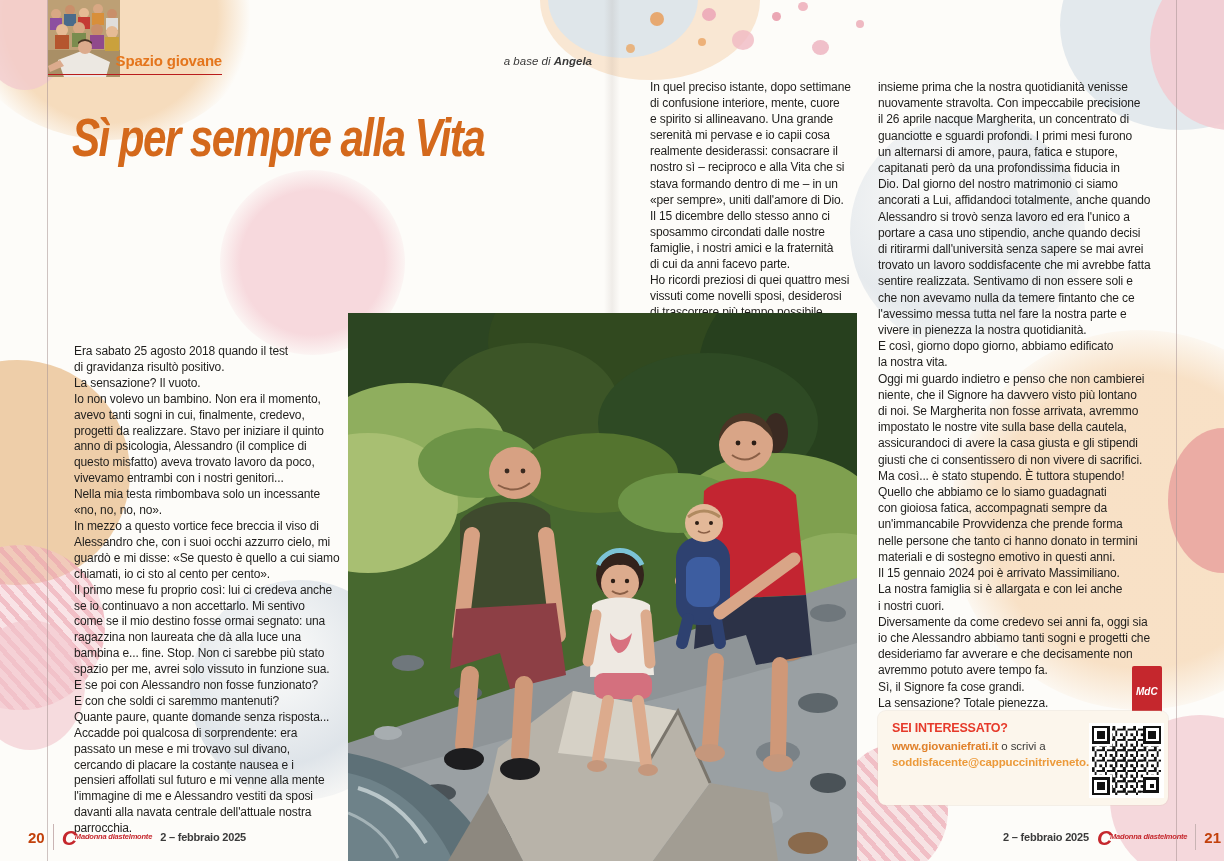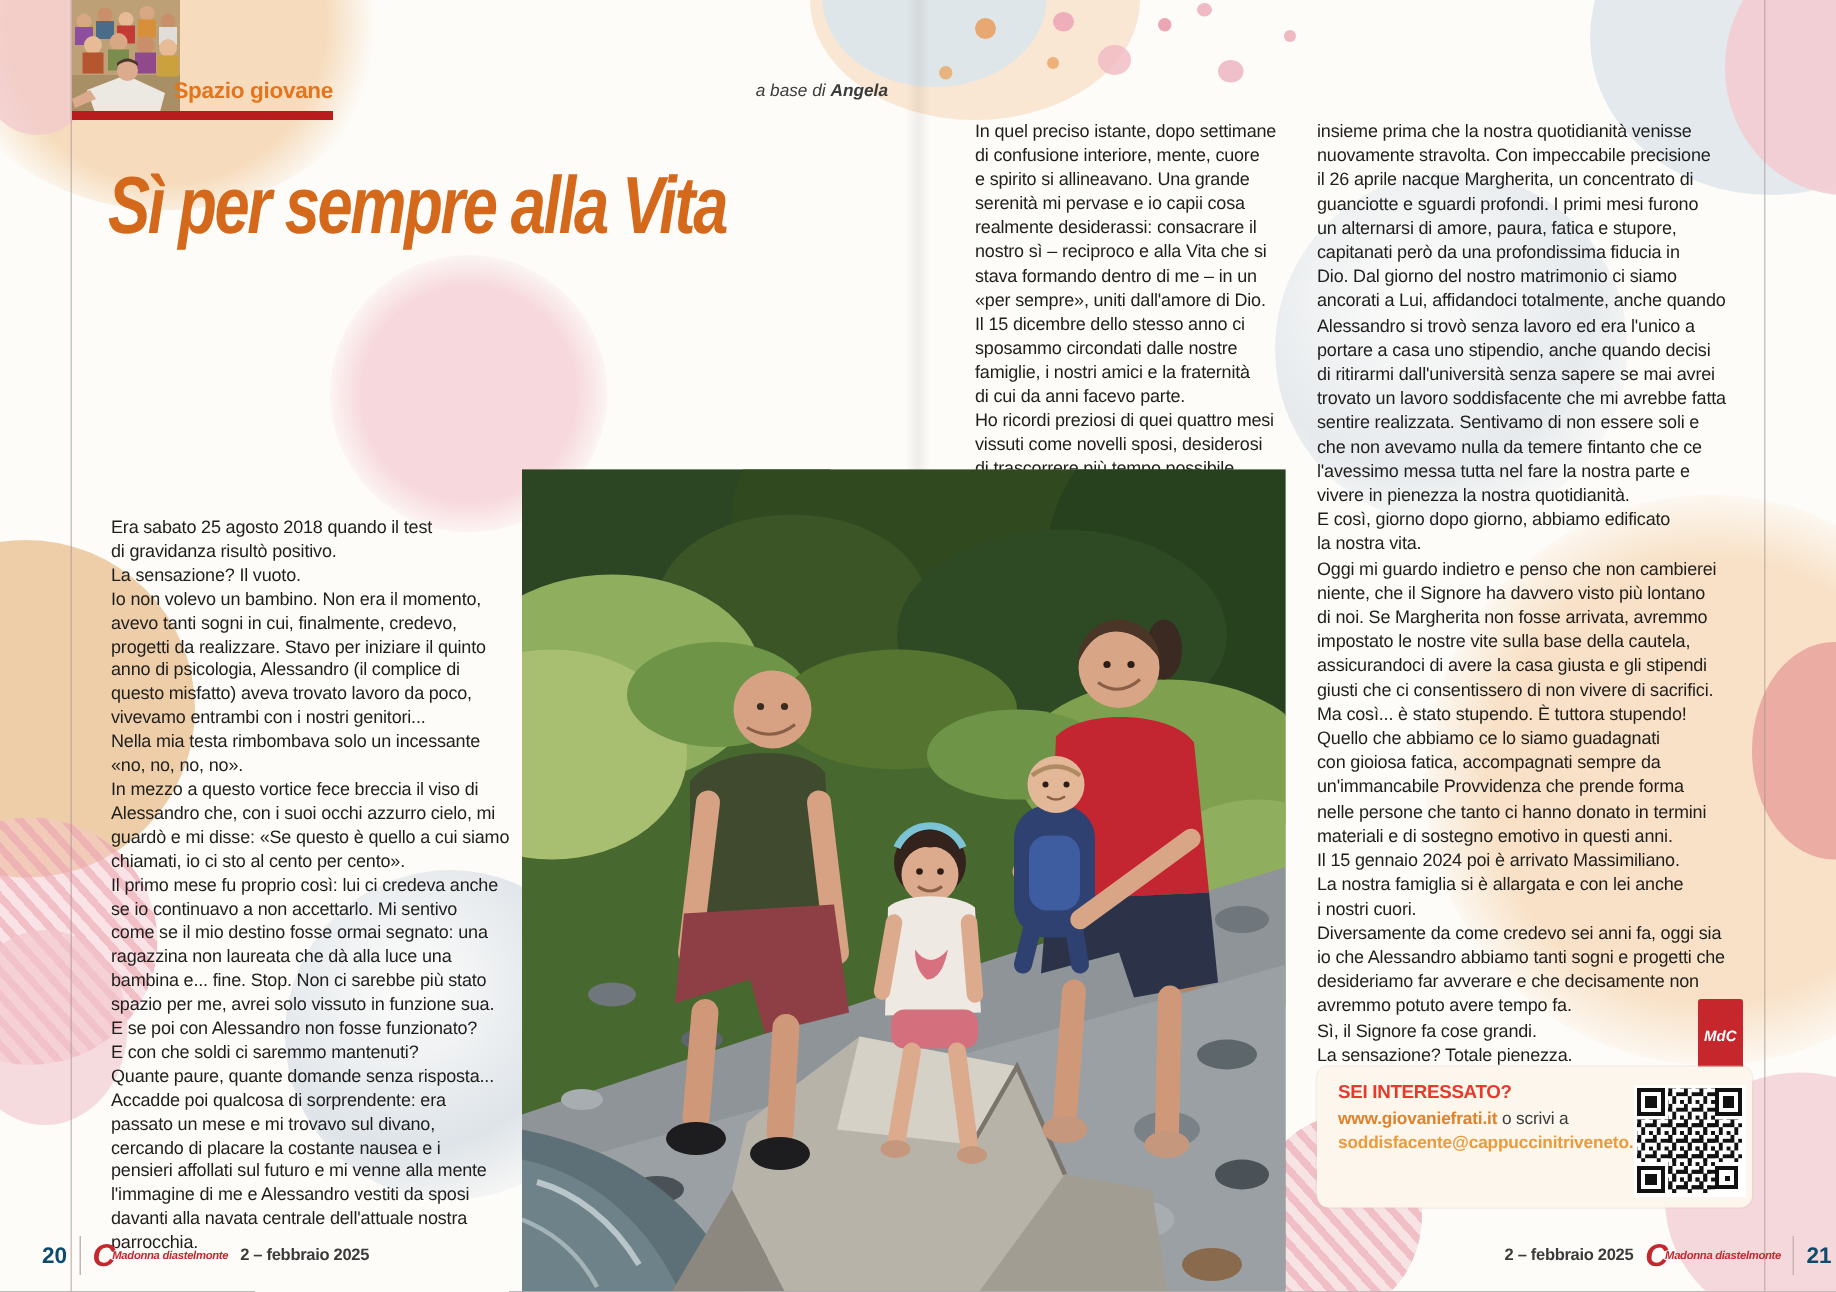--- a/index.html
+++ b/index.html
@@ -3,21 +3,21 @@
 <meta charset="utf-8">
 <style>
   html,body{margin:0;padding:0;background:#888;}
   .spread{position:relative;width:1224px;height:861px;margin:0 auto;background:#fdfcf9;overflow:hidden;
           font-family:"Liberation Sans","DejaVu Sans",sans-serif;}
   .blob{position:absolute;border-radius:50%;pointer-events:none;}
   .edge-line{position:absolute;top:0;bottom:0;width:1px;background:rgba(168,148,148,.55);}
   .fold{position:absolute;top:0;bottom:0;left:604px;width:16px;
         background:linear-gradient(90deg,rgba(0,0,0,0),rgba(120,100,90,.10),rgba(0,0,0,0));}
   .thumb{position:absolute;left:48px;top:0;width:72px;height:77px;overflow:hidden;}
-  .section-header{position:absolute;left:48px;top:52px;width:174px;border-bottom:6px solid #b91c1c;
+  .section-header{position:absolute;left:48px;top:52px;width:174px;border-bottom:1px solid #b91c1c;
         padding-bottom:4px;text-align:right;}
   .section-header span{font-size:15px;font-weight:bold;color:#e4751c;letter-spacing:-0.2px;}
   .byline{position:absolute;left:372px;top:55px;width:220px;text-align:right;font-style:italic;
         font-size:11.5px;color:#3b3b3b;}
   .byline .auth{font-weight:bold;}
   .title{position:absolute;left:72px;top:106px;margin:0;white-space:nowrap;
         font-size:54px;font-style:italic;font-weight:bold;color:#d4691c;letter-spacing:-2px;
         transform:scaleX(.78);transform-origin:left top;}
   .intro{position:absolute;left:75px;top:201px;width:530px;font-style:italic;font-size:13.5px;
         line-height:23px;color:#2f2e2c;letter-spacing:-0.2px;white-space:pre;}
@@ -36,21 +36,21 @@
   .box-body{position:absolute;left:14px;top:28px;font-size:11.5px;line-height:15.5px;color:#3c3b39;
         letter-spacing:-0.1px;}
   .box-body .pre{white-space:pre;display:block;}
   .box-link{font-weight:bold;color:#e0812b;text-decoration:none;}
   .box-link.email{color:#ec9a3a;}
   .qr{position:absolute;right:4px;top:12px;width:75px;height:75px;}
   .qr svg{display:block;width:100%;height:100%;}
   .footer{position:absolute;top:822px;display:flex;align-items:center;gap:8px;height:30px;}
   .footer-left{left:28px;}
   .footer-right{left:1003px;}
-  .pageno{font-size:15px;font-weight:bold;color:#0c4a6e;}
+  .pageno{font-size:15px;font-weight:bold;color:#c2410c;}
   .fdiv{width:1px;height:26px;background:#c9b4b4;}
   .mdclogo{display:flex;align-items:center;color:#c5272d;line-height:1;}
   .mdclogo .big{font-size:21px;font-weight:bold;font-style:italic;}
   .mdclogo .lines{display:flex;flex-direction:row;margin-left:-2px;font-size:7.5px;
         font-weight:bold;font-style:italic;line-height:8px;letter-spacing:-0.2px;}
   .issue{font-size:11px;font-weight:bold;color:#3a3a3a;letter-spacing:-0.2px;}
   .stripes{background-image:repeating-linear-gradient(48deg,rgba(235,160,172,.55) 0 5px,rgba(255,255,255,0) 5px 11px);}
 </style>
 </head>
 <body>

